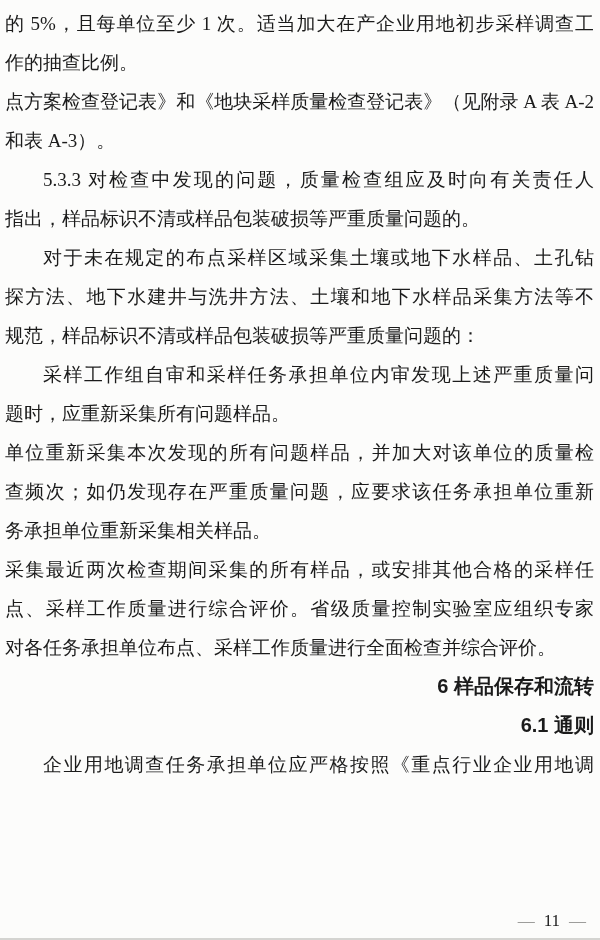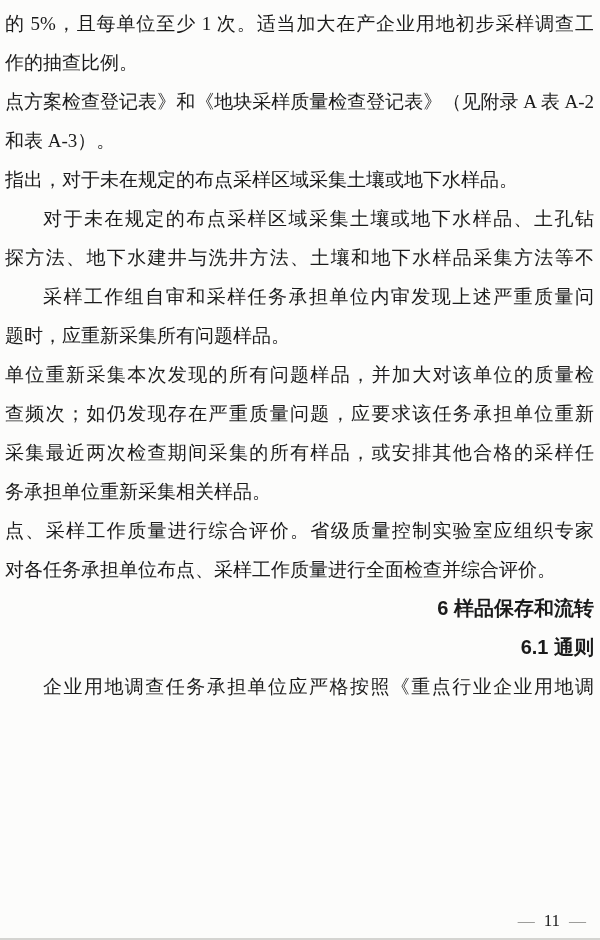--- a/index.html
+++ b/index.html
@@ -62,29 +62,31 @@
 </style>
 </head>
 <body>
 
 <div class="page">
   <div class="text-block">
       <div class="line fill">的 5%，且每单位至少 1 次。适当加大在产企业用地初步采样调查工</div>
       <div class="line">作的抽查比例。</div>
       <div class="line fill">点方案检查登记表》和《地块采样质量检查登记表》（见附录 A 表 A-2</div>
       <div class="line">和表 A-3）。</div>
-      <div class="line">指出，对于未在规定的布点采样区域采集土壤或地下水样品。</div>
+      <div class="line indent fill">5.3.3 对检查中发现的问题，质量检查组应及时向有关责任人</div>
+      <div class="line">指出，样品标识不清或样品包装破损等严重质量问题的。</div>
       <div class="line indent fill">对于未在规定的布点采样区域采集土壤或地下水样品、土孔钻</div>
       <div class="line fill">探方法、地下水建井与洗井方法、土壤和地下水样品采集方法等不</div>
+      <div class="line">规范，样品标识不清或样品包装破损等严重质量问题的：</div>
       <div class="line indent fill">采样工作组自审和采样任务承担单位内审发现上述严重质量问</div>
       <div class="line">题时，应重新采集所有问题样品。</div>
       <div class="line fill">单位重新采集本次发现的所有问题样品，并加大对该单位的质量检</div>
       <div class="line fill">查频次；如仍发现存在严重质量问题，应要求该任务承担单位重新</div>
+      <div class="line">务承担单位重新采集相关样品。</div>
       <div class="line fill">采集最近两次检查期间采集的所有样品，或安排其他合格的采样任</div>
-      <div class="line">务承担单位重新采集相关样品。</div>
       <div class="line fill">点、采样工作质量进行综合评价。省级质量控制实验室应组织专家</div>
       <div class="line">对各任务承担单位布点、采样工作质量进行全面检查并综合评价。</div>
       <div class="line heading indent">6 样品保存和流转</div>
       <div class="line heading indent">6.1 通则</div>
       <div class="line indent fill">企业用地调查任务承担单位应严格按照《重点行业企业用地调</div>
     </div>
 
   <div class="footer">
     <span class="dash">—</span><span class="pagenum">11</span><span class="dash">—</span>
   </div>

